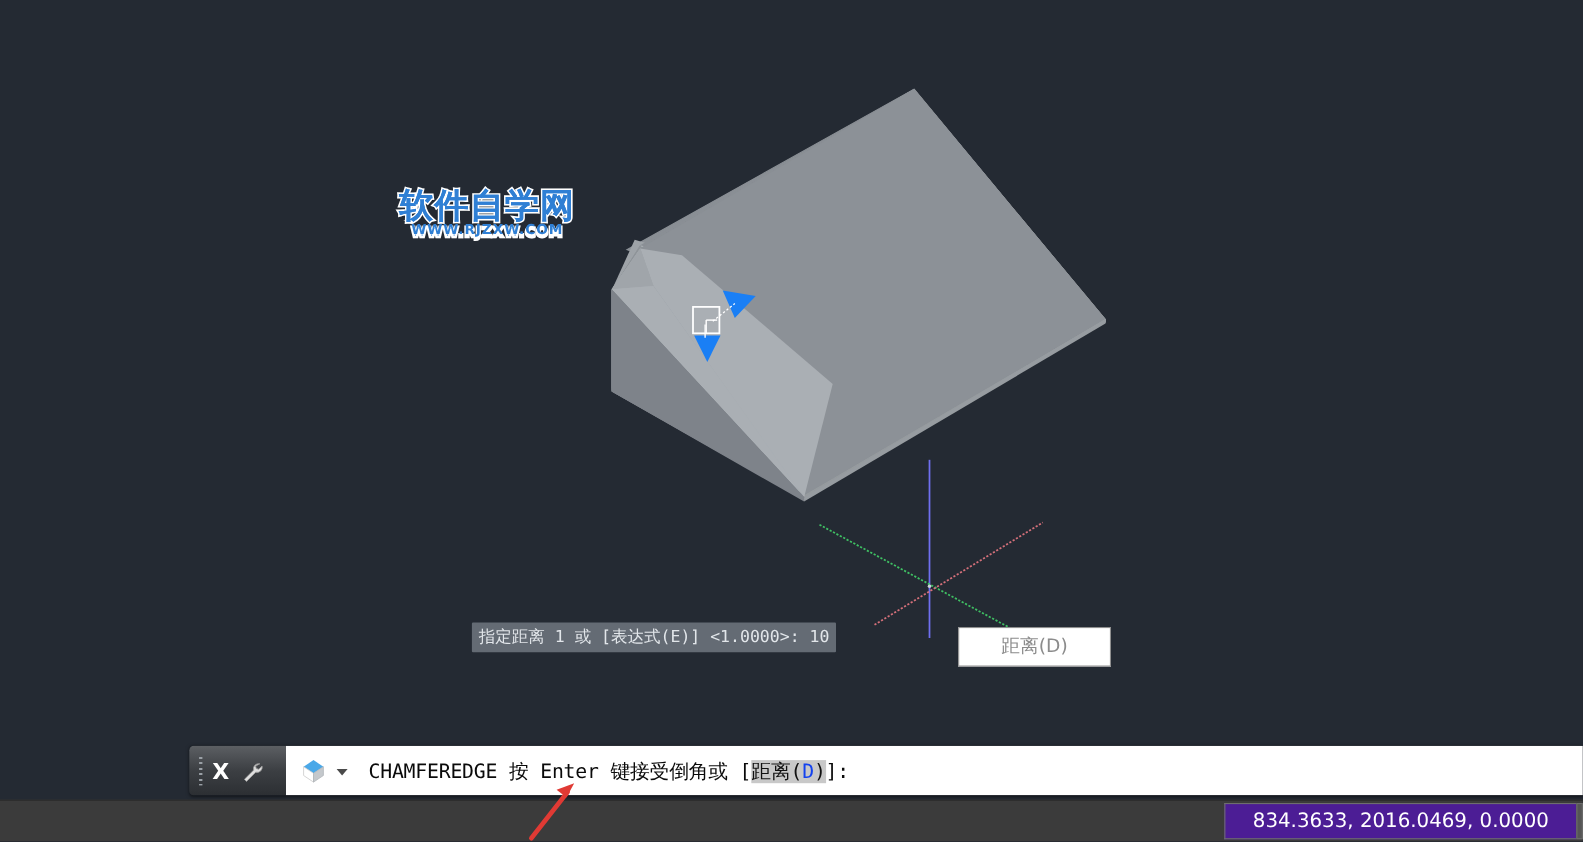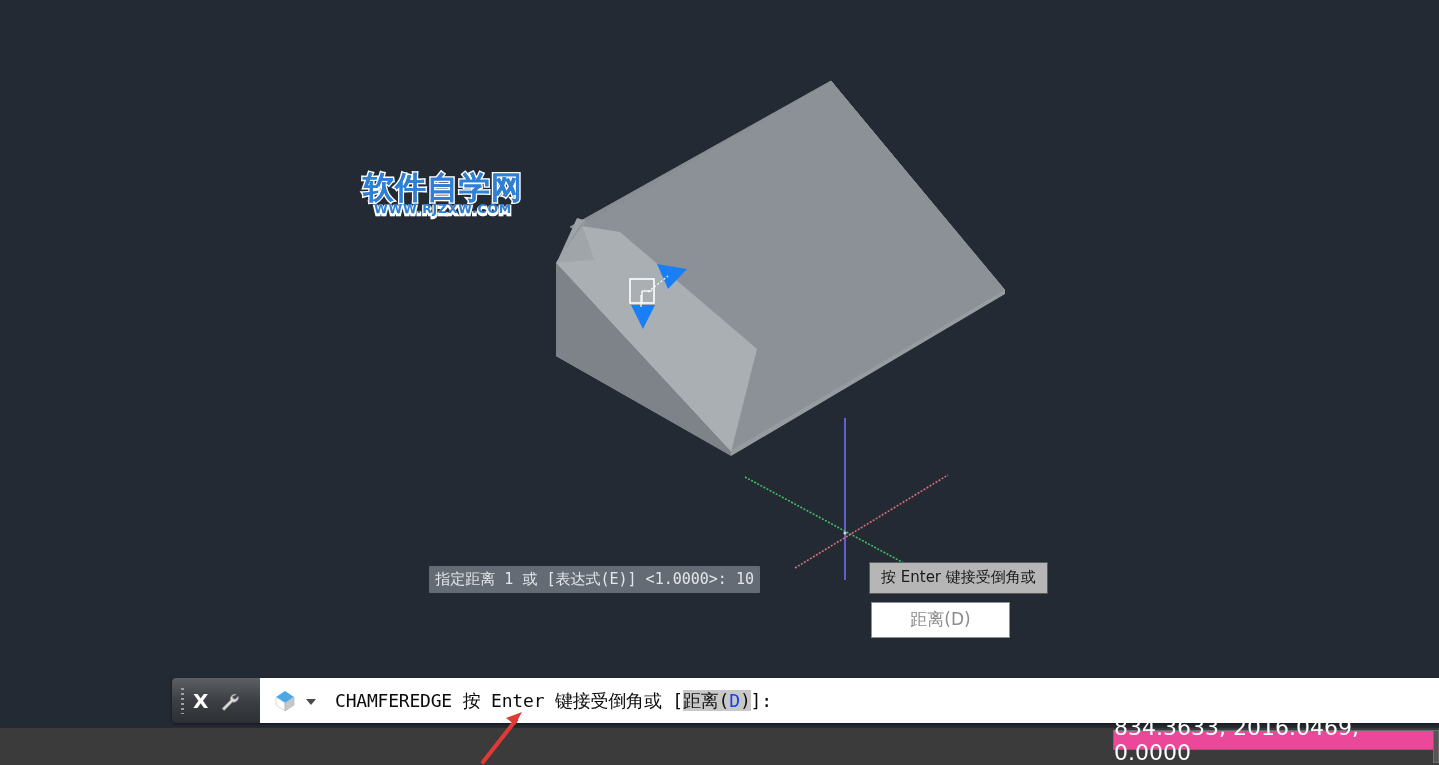--- a/index.html
+++ b/index.html
@@ -137,27 +137,27 @@
 
   
   #status-bar {
     position: absolute; left: 0; top: 727px;
     width: 1439px; height: 38px;
     background: #3b3b3b;
     border-top: 1px solid #2b2b2b;
   }
   #coord-readout {
     position: absolute; left: 1113px; top: 730px;
-    width: 320px; height: 20px;
-    background: #ec4899;
+    width: 320px; height: 33px;
+    background: #4c1d95;
     border: 1px solid #6e6e6e;
     border-right: none;
     color: #ffffff;
     font-family: "DejaVu Sans", sans-serif;
-    font-size: 22px;
+    font-size: 18px;
     display: flex; align-items: center; justify-content: center;
   }
   #coord-grip-r {
     position: absolute; left: 1433px; top: 730px;
     width: 6px; height: 33px;
     background: #555555; border: 1px solid #6e6e6e;
   }
 
   
   #annot-arrow { position: absolute; left: 470px; top: 700px; pointer-events: none; }
@@ -276,21 +276,20 @@
     </svg>
 
     <div id="watermark">
       <div class="wm-main">软件自学网</div>
       <div class="wm-main-top">软件自学网</div>
       <div class="wm-sub">WWW.RJZXW.COM</div>
       <div class="wm-sub-top">WWW.RJZXW.COM</div>
     </div>
 
     <div id="dyn-input">
-      <div id="dyn-prompt">按 Enter 键接受倒角或</div>
       <div id="dyn-option">距离(D)</div>
     </div>
 
     <div id="cmd-history">
       <div class="hist-line">指定距离 1 或 [表达式(E)] &lt;1.0000&gt;: 10</div><br>
       <br>
     </div>
   </div>
 
   <div id="cmd-bar">

